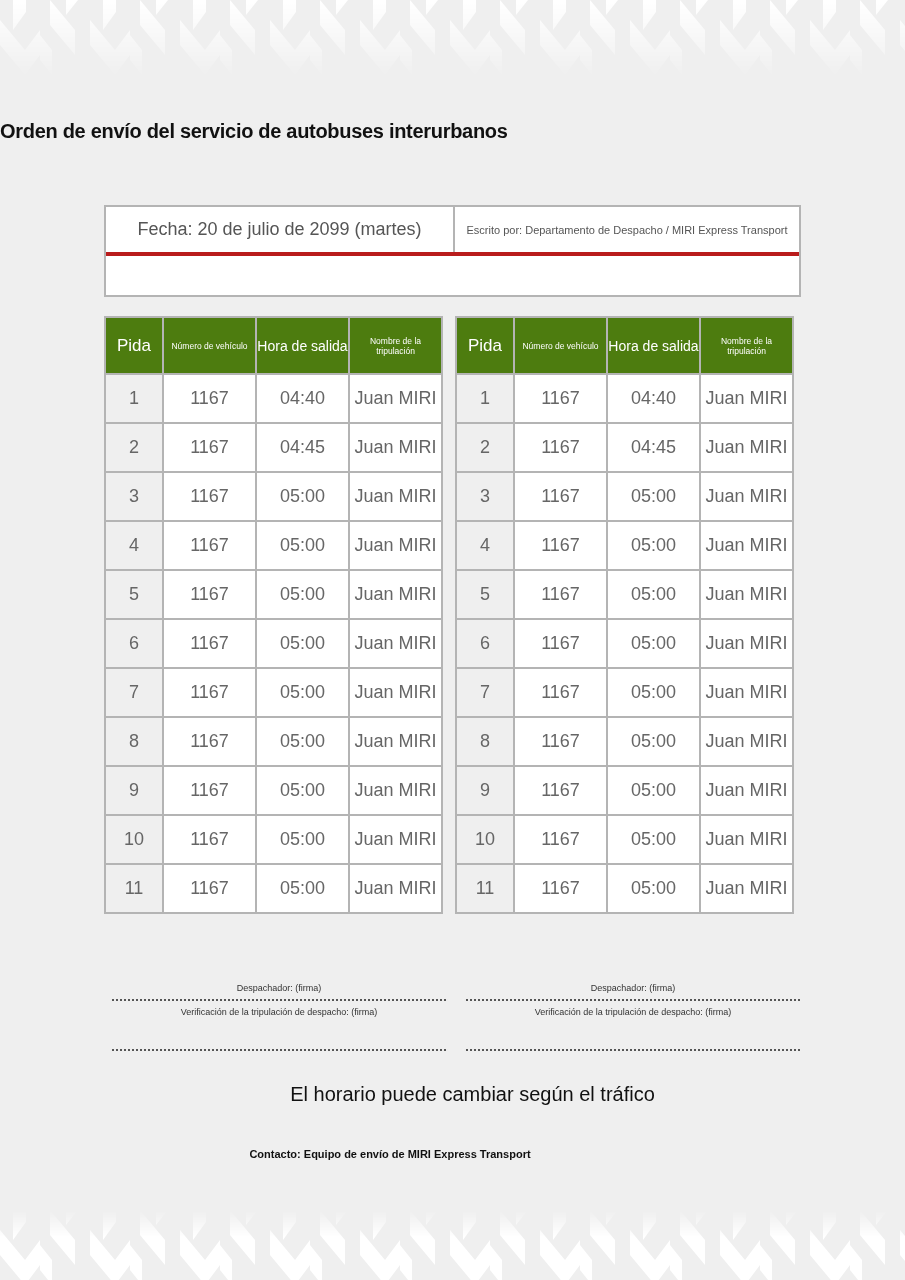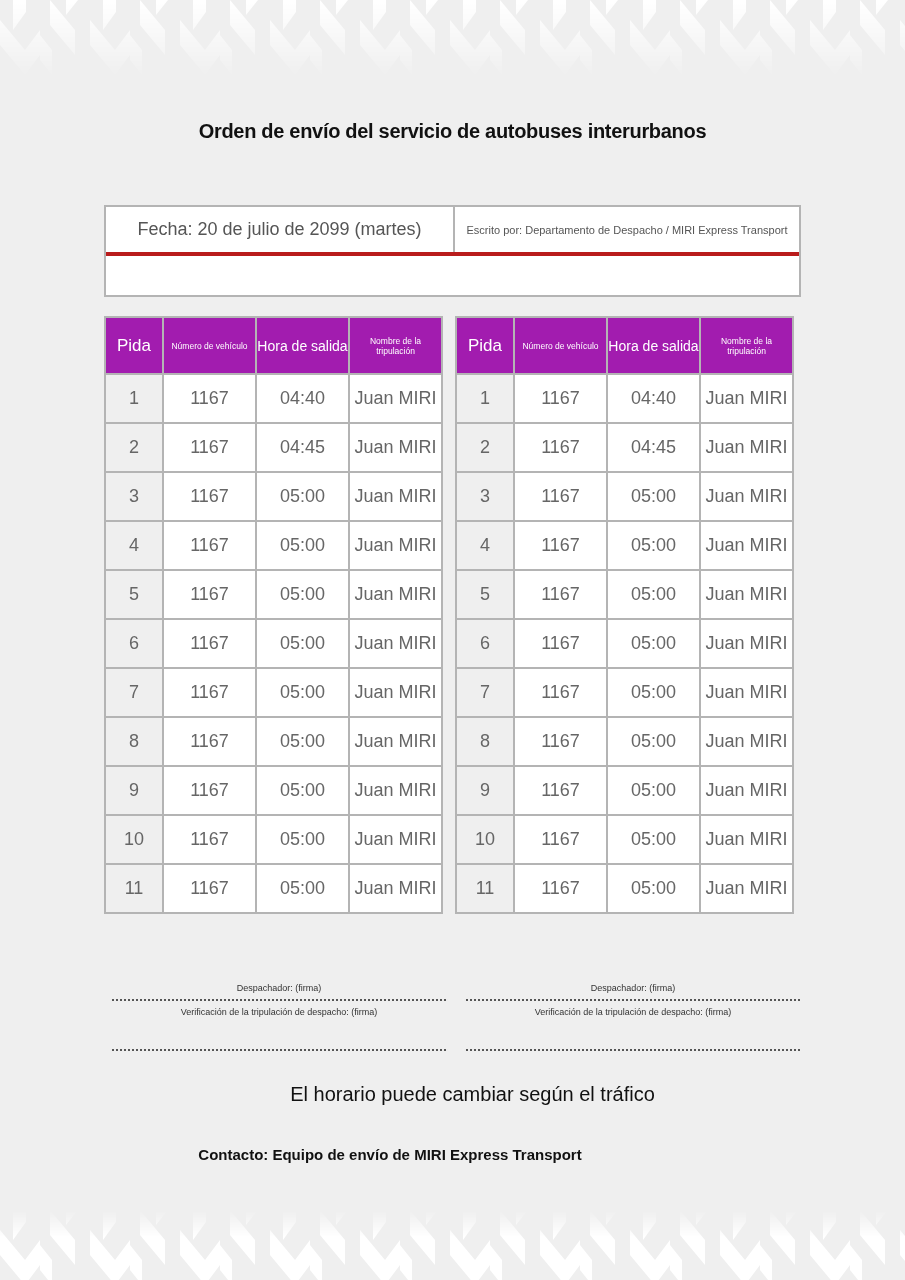--- a/index.html
+++ b/index.html
@@ -4,52 +4,52 @@
 <style>
   html, body { margin:0; padding:0; }
   body {
     width:905px; height:1280px; background:#efefef; position:relative; overflow:hidden;
     font-family:"Liberation Sans", "DejaVu Sans", sans-serif; color:#222;
   }
   .pattern { position:absolute; left:0; width:905px; height:80px; overflow:hidden; }
   .pattern.top { top:0; }
   .pattern.bottom { bottom:0; height:70px; }
   .title {
-    position:absolute; top:120px; left:0; width:905px; text-align:center;
+    position:absolute; top:120px; left:0; width:905px; text-align:left;
     font-size:20px; font-weight:bold; color:#111; letter-spacing:-0.3px;
   }
   .info-box {
     position:absolute; top:205px; left:104px; width:697px; height:92px;
     border:2px solid #b4b4b4; box-sizing:border-box; background:#fff;
   }
   .info-row1 { display:flex; height:45px; border-bottom:4px solid #b91c1c; }
   .date { width:347px; border-right:2px solid #b4b4b4; display:flex; align-items:center; justify-content:center; font-size:18px; color:#555; }
   .author { flex:1; display:flex; align-items:center; justify-content:center; font-size:11px; color:#555; }
   .instruction { height:43px; display:flex; align-items:center; justify-content:center; font-size:18px; font-weight:bold; color:#555; }
   .tbl {
     position:absolute; top:316px; border-collapse:collapse; background:#fff;
     table-layout:fixed;
   }
   .tbl.left { left:104px; }
   .tbl.right { left:455px; }
   .tbl th, .tbl td { border:2px solid #b4b4b4; text-align:center; padding:0; }
-  .tbl th { background:#a21caf; color:#fff; height:55px; font-weight:normal; }
+  .tbl th { background:#4d7c0f; color:#fff; height:55px; font-weight:normal; }
   .tbl th.big { font-size:17px; }
   .tbl th.small { font-size:8.5px; }
   .tbl th.mid { font-size:14px; }
   .tbl td { height:47px; font-size:18px; color:#666; }
   .tbl td.num { background:#efefef; }
   .c1 { width:58px; } .c2 { width:93px; } .c3 { width:93px; } .c4 { width:93px; }
   .sig { position:absolute; top:983px; width:334px; font-size:9px; color:#333;text-align:center; }
   .sig.left { left:112px; }
   .sig.right { left:466px; }
   .sig .dots1 { border-bottom:2px dotted #555; height:6px; margin-bottom:6px; }
   .sig .dots2 { border-bottom:2px dotted #555; height:32px; }
   .note { position:absolute; top:1083px; left:0; width:905px; text-align:center; font-size:20px; color:#111;margin-left:20px; }
-  .contact { position:absolute; top:1142px; left:0; width:780px; text-align:center; font-size:15px; font-weight:bold; color:#111; line-height:25px; }
+  .contact { position:absolute; top:1142px; left:0; width:780px; text-align:center; font-size:11px; font-weight:bold; color:#111; line-height:25px; }
 </style>
 </head>
 <body>
 
 <div class="pattern top">
   <svg width="905" height="80" viewBox="0 0 905 80">
     <defs>
       <pattern id="chev" width="90" height="80" patternUnits="userSpaceOnUse">
         <polygon points="0,20 25,50 25,75 0,45" fill="#ffffff"></polygon>
         <polygon points="25,50 40,30 40,55 25,75" fill="#ffffff"></polygon>

